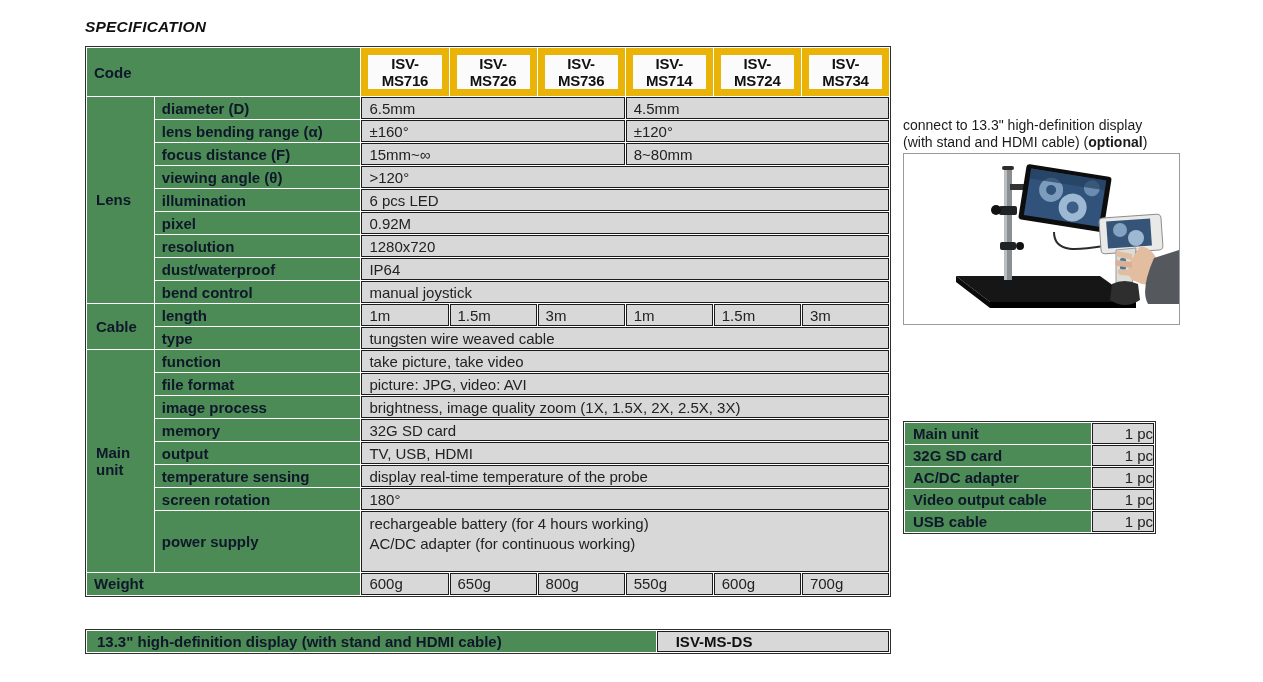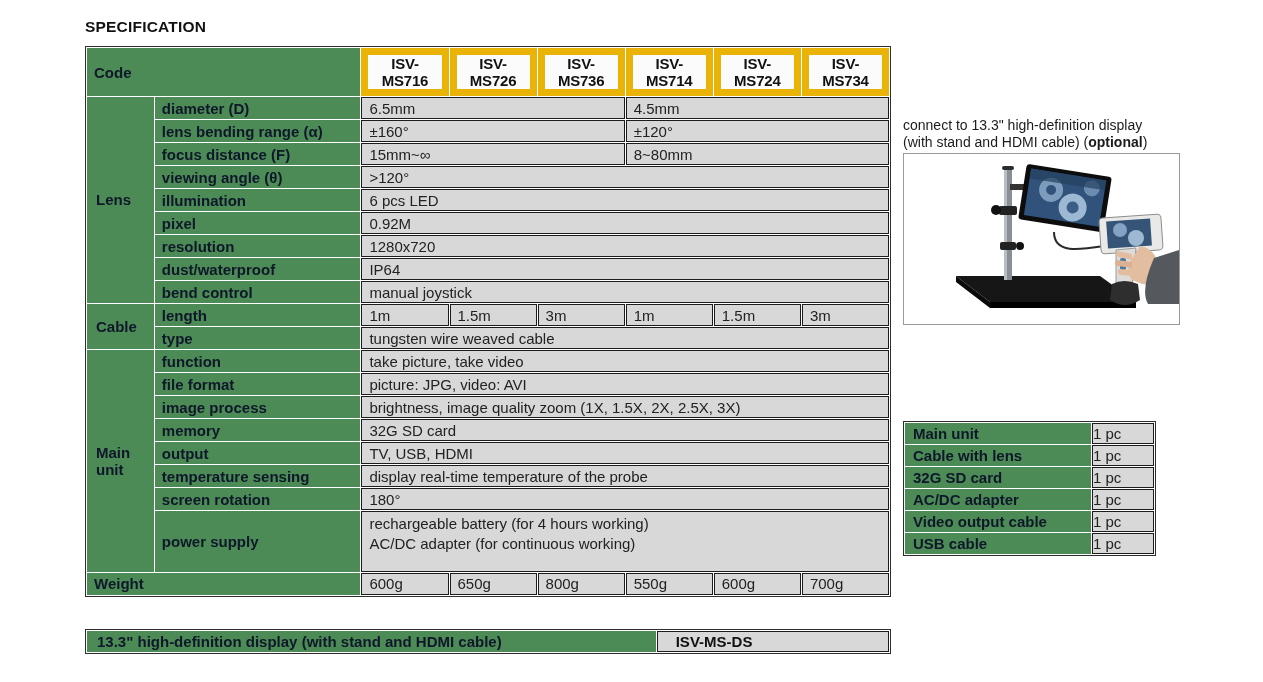--- a/index.html
+++ b/index.html
@@ -1,39 +1,39 @@
 <!DOCTYPE html>
 <html><head>
 <meta charset="utf-8">
 <style>
   html,body{margin:0;padding:0;}
   body{
     width:1263px;height:682px;position:relative;background:#ffffff;
     font-family:"Liberation Sans", sans-serif;color:#1f1f1f;
     -webkit-font-smoothing:antialiased;
   }
-  .sect-title{position:absolute;font-size:15.5px;font-weight:bold;color:#111;letter-spacing:.2px;}
+  .sect-title{position:absolute;font-size:15.5px;font-weight:bold;color:#111;letter-spacing:.2px;font-style:italic;}
   
   table.grid{border-collapse:separate;border-spacing:1px;background:#fff;border:1px solid #2e2e2e;}
   table.grid td{font-size:15px;vertical-align:middle;}
   td.g{background:#4c8b55;color:#0f172a;font-weight:bold;padding:0 0 0 7px;height:20px;}
   td.g.group{padding-left:9px;line-height:1.15;}
   td.hd{background:#fbfbfb;border:7px solid #eab308;font-weight:bold;color:#111;
         text-align:center;height:19px;padding:0;font-size:14.5px;letter-spacing:-0.2px;}
   td.d{background:#d8d8d8;border:1px solid #1c1c1c;padding:0 0 0 7px;height:20px;color:#222;}
   td.d.two{line-height:1.35;padding-top:2px;padding-bottom:16px;}
   
   #spec-table{position:absolute;left:85px;top:46px;width:806px;}
   
   #note{position:absolute;left:903px;top:117px;width:280px;font-size:14px;line-height:17px;color:#1b1b1b;}
   #photo-box{position:absolute;left:903px;top:153px;width:277px;height:172px;border:1px solid #9a9a9a;background:#fff;box-sizing:border-box;overflow:hidden;}
   #delivery-title{left:903px;top:396px;margin-top:40px;}
   #delivery-table{position:absolute;left:903px;top:421px;width:253px;}
   #delivery-table td.g{height:19px;padding-left:8px;}
-  #delivery-table td.d{text-align:left;padding:0;height:19px;}
+  #delivery-table td.d{text-align:right;padding:0;height:19px;}
   
   #optional-title{left:85px;top:638px;}
   #optional-table{position:absolute;left:85px;top:629px;width:806px;}
   #optional-table td.g{height:19px;padding-left:10px;}
   #optional-table td.d{font-weight:bold;color:#111;padding-left:18px;height:19px;}
 </style>
 </head>
 <body>
 
 <div class="sect-title" style="left:85px;top:18px;">SPECIFICATION</div>
@@ -224,24 +224,20 @@
   <colgroup>
       <col style="width:186px">
       <col style="width:62px">
     </colgroup>
   <tbody>
       <tr>
     <td class="g">Main unit</td>
     <td class="d">1 pc</td>
   </tr>
   <tr>
-    <td class="g">Cable with lens</td>
-    <td class="d">1 pc</td>
-  </tr>
-  <tr>
     <td class="g">32G SD card</td>
     <td class="d">1 pc</td>
   </tr>
   <tr>
     <td class="g">AC/DC adapter</td>
     <td class="d">1 pc</td>
   </tr>
   <tr>
     <td class="g">Video output cable</td>
     <td class="d">1 pc</td>

